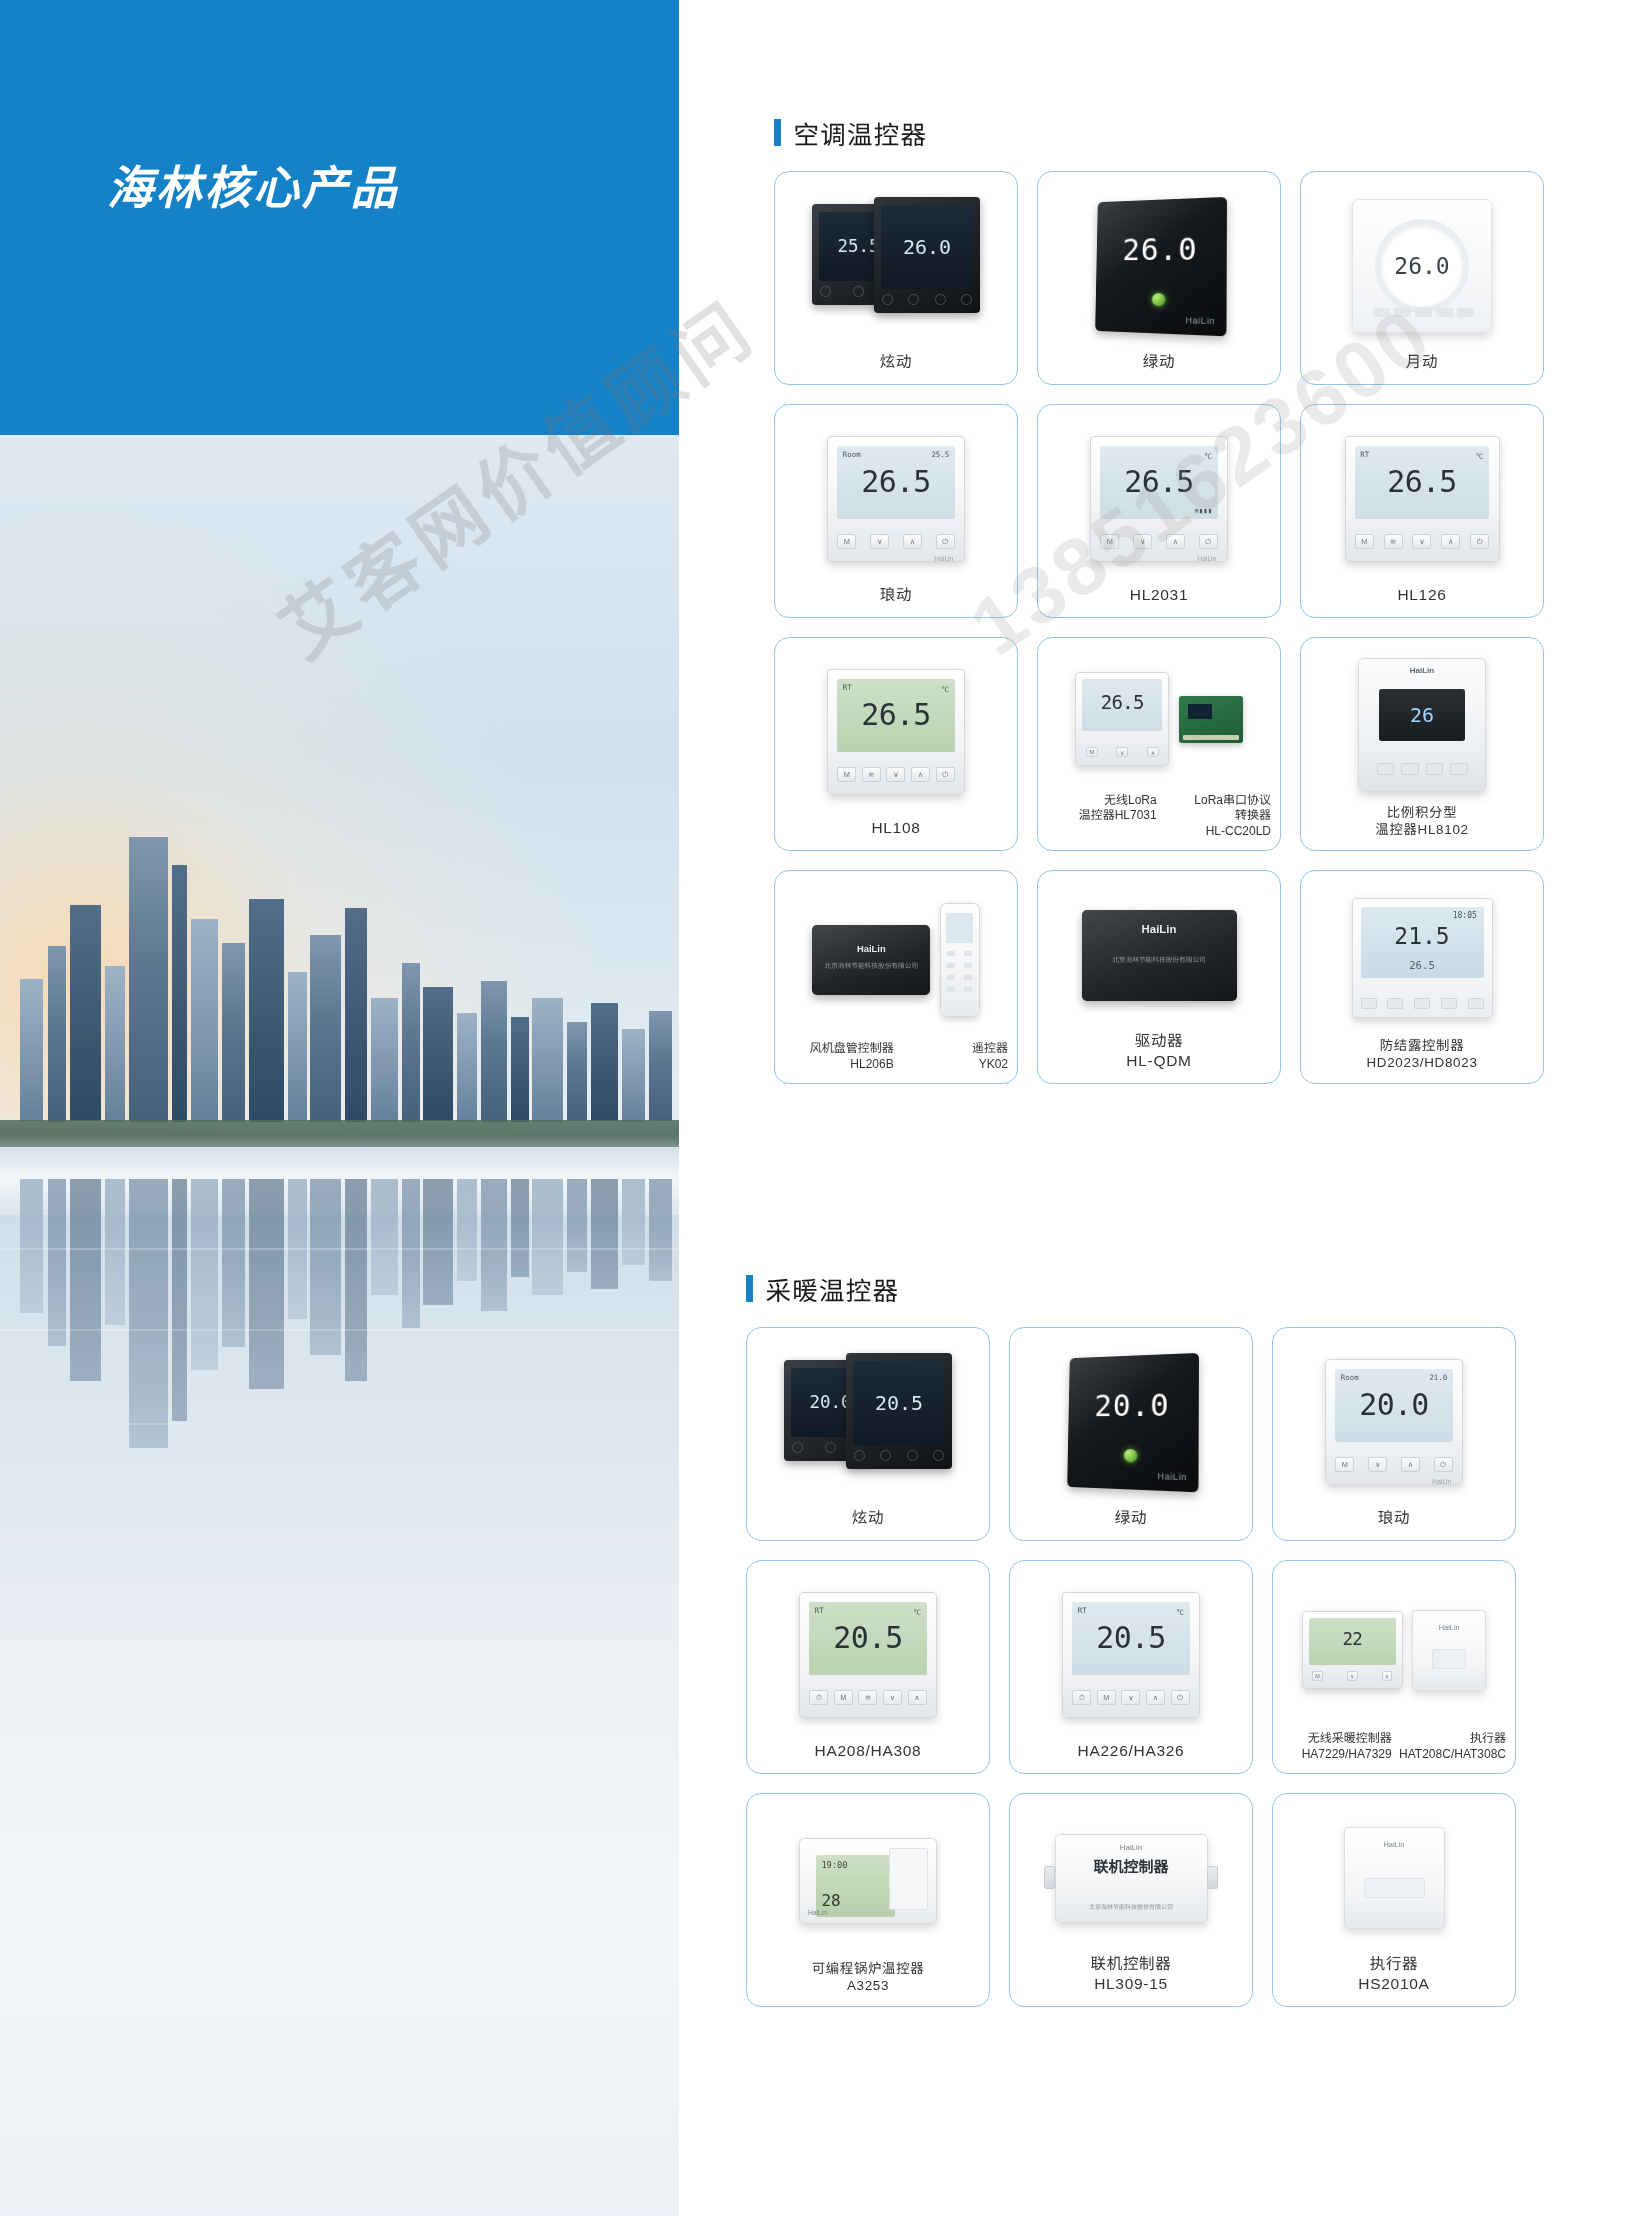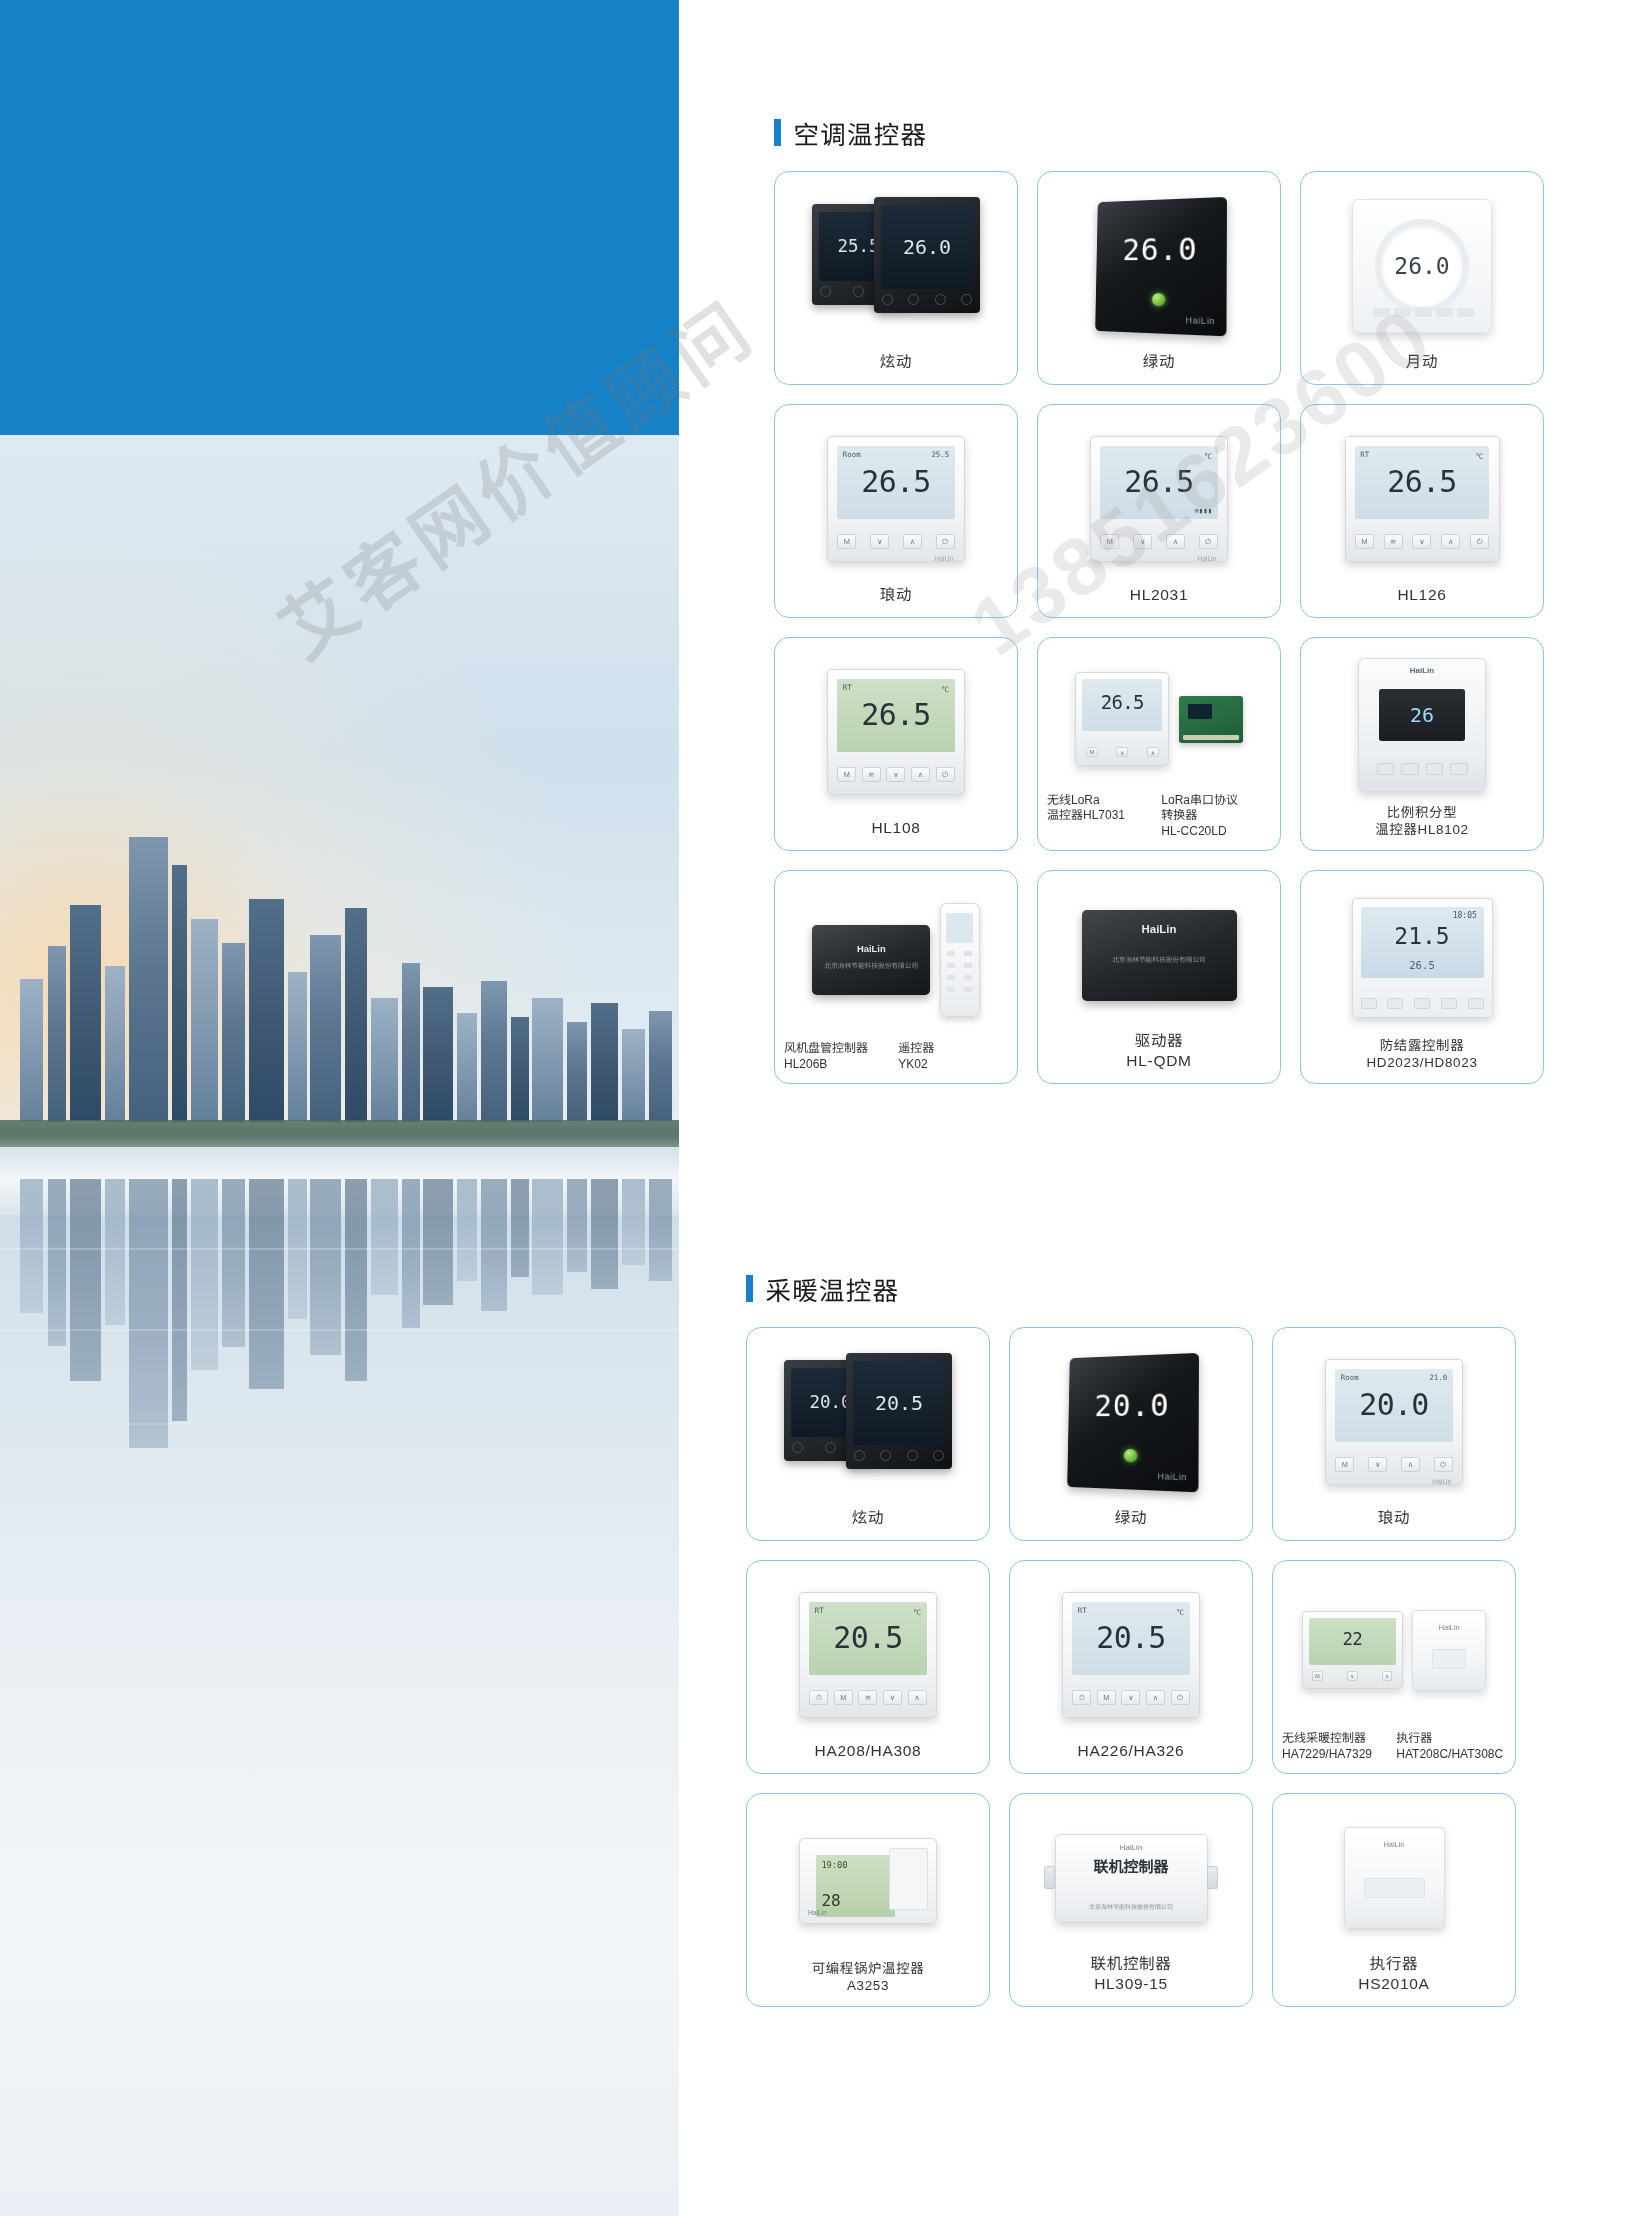--- a/index.html
+++ b/index.html
@@ -181,21 +181,21 @@
   }
   .card .caption.small { font-size: 13.4px; }
   .cap-split {
     width: 100%;
     display: flex;
     justify-content: space-around;
     align-items: flex-start;
     padding: 0 6.7px 10.7px 6.7px;
   }
   .cap-split > div {
-    text-align: left;
+    text-align: right;
     font-size: 12px;
     color: #333;
     line-height: 1.3;
     width: 48%;
   }
 
   
   .glass {
     width: 134px; height: 134px;
     background: linear-gradient(145deg,#3a3f45 0%, #16191c 42%, #0a0c0e 100%);
@@ -462,20 +462,21 @@
 
   .tiny-wrap { display:flex; align-items:center; justify-content:center; gap:12px; }
 </style>
 </head>
 <body>
 
 <div class="page">
 
   <div class="left-col">
     <div class="left-header">
+      <div class="title-line1">海林核心产品</div>
     </div>
 
     <div class="left-photo">
       <div class="sky-glow"></div>
 
       <div class="bld light" style="left:20px;  top:544px;  width:23px; height:142px;"></div>
       <div class="bld" style="left:48px;  top:511px;  width:17.5px; height:176px;"></div>
       <div class="bld dark" style="left:70px; top:470px;  width:31px; height:216px;"></div>
       <div class="bld light" style="left:105px; top:531px;  width:20px; height:156px;"></div>
       <div class="bld" style="left:129px; top:402px;  width:39px; height:285px;"></div>

